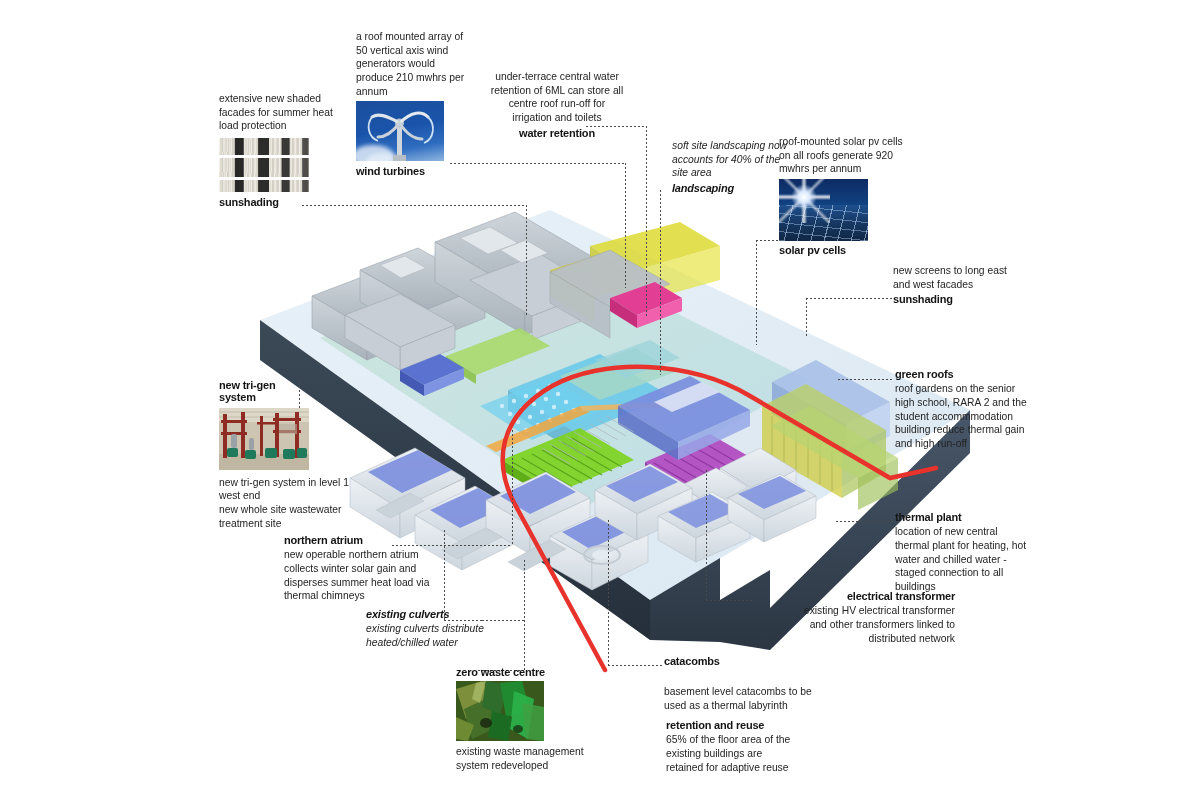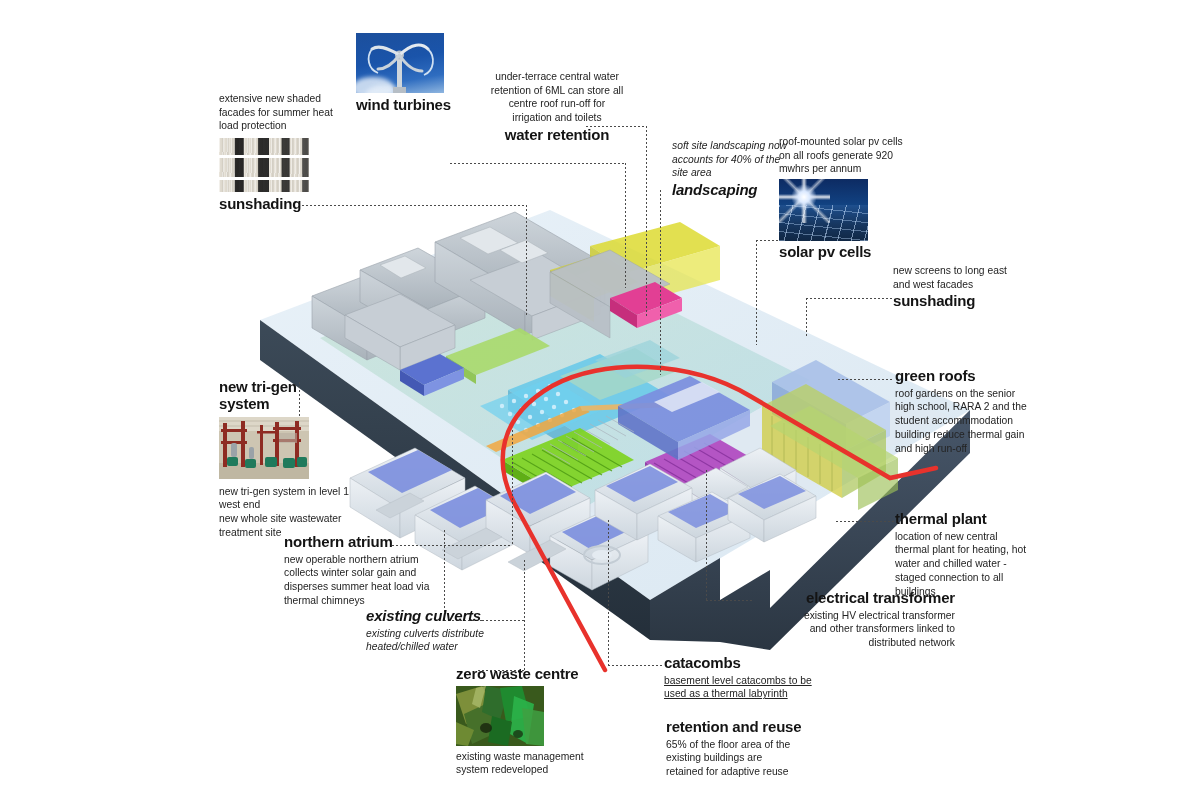--- a/index.html
+++ b/index.html
@@ -2,21 +2,21 @@
 <html><head>
 <meta charset="utf-8">
 <style>
   html,body{margin:0;padding:0;background:#ffffff;}
   body{width:1200px;height:800px;overflow:hidden;
        font-family:"Liberation Sans","DejaVu Sans",sans-serif;color:#1a1a1a;}
   #stage{position:relative;width:1200px;height:800px;background:#fff;}
 
   
   .anno{position:absolute;}
-  .anno .title{font-size:15px;font-weight:bold;letter-spacing:-0.2px;line-height:1.12;color:#141414;}
+  .anno .title{font-size:11px;font-weight:bold;letter-spacing:-0.2px;line-height:1.12;color:#141414;}
   .anno .body{font-size:10.3px;line-height:1.33;color:#232323;}
 
   
   .thumb{position:relative;overflow:hidden;display:block;}
 
   
   .slats{background:#efece4;position:relative;overflow:hidden;}
   .slats::before{content:"";position:absolute;inset:0;
     background:repeating-linear-gradient(90deg,
       #ded8cc 0px,#f3f0e9 1px,#cdc6b8 2px,#efece4 3px,#b9b2a4 4px,#f6f4ef 5px);}
@@ -404,20 +404,27 @@
     </div>
     <div class="thumb" style="margin-top:5px;width:90px;">
       <div class="slats" style="height:17px;"></div>
       <div class="slats" style="height:19px;margin-top:3px;"></div>
       <div class="slats" style="height:12px;margin-top:3px;"></div>
     </div>
     <div class="title" style="margin-top:4px;">sunshading</div>
   </div>
 
   <div class="anno" style="left:356px;top:30px;width:115px;">
+    <div class="body">
+      <div>a roof mounted array of</div>
+      <div>50 vertical axis wind</div>
+      <div>generators would</div>
+      <div>produce 210 mwhrs per</div>
+      <div>annum</div>
+    </div>
     <div class="thumb wind" style="margin-top:3px;width:88px;height:60px;">
       <div class="cloud"></div>
         <div class="cloud2"></div>
       <svg width="88" height="60" viewBox="0 0 88 60" style="position:absolute;inset:0;">
         <rect x="41" y="22" width="5" height="38" fill="#cfd6dc"></rect>
         <rect x="37" y="54" width="13" height="6" fill="#b6bec6"></rect>
         <circle cx="43.5" cy="22" r="4.5" fill="#b9c2ca"></circle>
         <path d="M43.5 22 C 30 14, 22 12, 16 16" stroke="#dde4ea" stroke-width="3" fill="none" stroke-linecap="round"></path>
         <path d="M43.5 22 C 56 10, 66 10, 72 16" stroke="#e4eaf0" stroke-width="3" fill="none" stroke-linecap="round"></path>
         <path d="M43.5 22 C 50 32, 58 38, 66 38" stroke="#c9d2da" stroke-width="3" fill="none" stroke-linecap="round"></path>
@@ -496,21 +503,21 @@
     <div class="title">electrical transformer</div>
     <div class="body" style="margin-top:2px;">
       <div>existing HV electrical transformer</div>
       <div>and other transformers linked to</div>
       <div>distributed network</div>
     </div>
   </div>
 
   <div class="anno" style="left:664px;top:655px;width:200px;">
     <div class="title">catacombs</div>
-    <div class="body" style="margin-top:2px;text-decoration:underline;">
+    <div class="body" style="margin-top:18px;">
       <div>basement level catacombs to be</div>
       <div>used as a thermal labyrinth</div>
     </div>
   </div>
 
   <div class="anno" style="left:666px;top:719px;width:200px;">
     <div class="title">retention and reuse</div>
     <div class="body" style="margin-top:2px;">
       <div>65% of the floor area of the</div>
       <div>existing buildings are</div>

